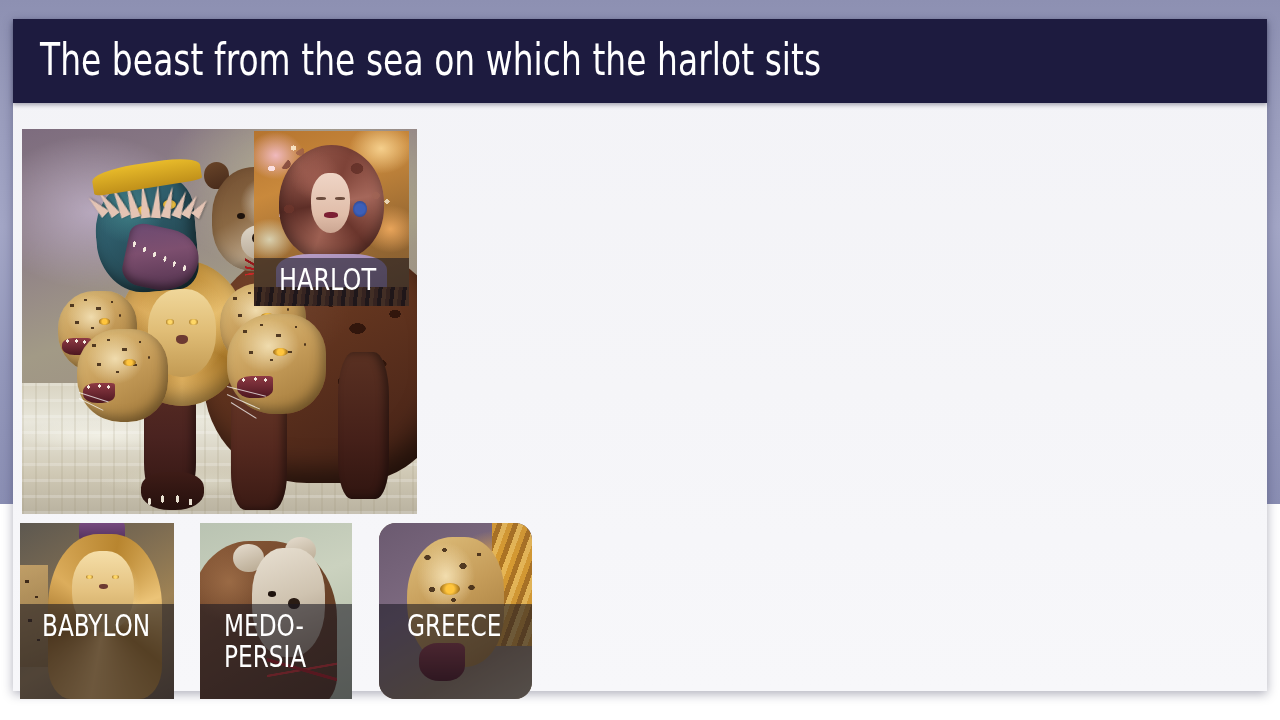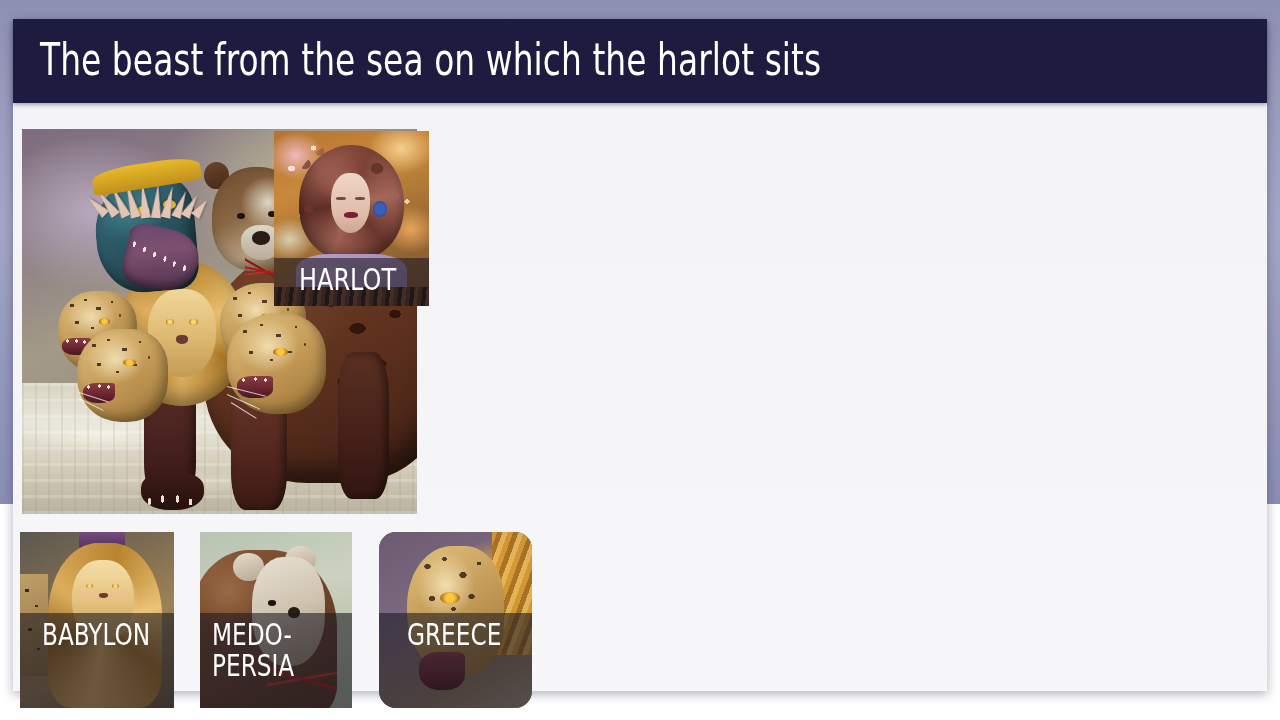--- a/index.html
+++ b/index.html
@@ -334,21 +334,21 @@
   .lp-d{ left:52%; top:48%; width:25%; height:26%; }
 
   
   .whisk{
     position:absolute; height:1px; background:rgba(255,255,255,.72);
     transform-origin:left center;
   }
 
   
   #harlot-figure{
-    position:absolute; left:261px; top:28px; width:155px; height:175px;
+    position:absolute; left:241px; top:28px; width:155px; height:175px;
     overflow:hidden; background:#7d5c3a;
   }
   .harlot-bg{
     position:absolute; inset:0;
     background:
       radial-gradient(ellipse 40px 34px at 14% 14%, #f0b9bd, rgba(240,185,189,0) 70%),
       radial-gradient(ellipse 46px 36px at 82% 10%, #f5cf8c, rgba(245,207,140,0) 70%),
       radial-gradient(ellipse 40px 34px at 88% 56%, #e8a45a, rgba(232,164,90,0) 70%),
       radial-gradient(ellipse 36px 30px at 10% 62%, #d8cfae, rgba(216,207,174,0) 70%),
       radial-gradient(ellipse 40px 32px at 50% 92%, #c3a77e, rgba(195,167,126,0) 70%),
@@ -432,32 +432,31 @@
 
   #harlot-caption{
     bottom:0; height:48px; padding:4px 0 0 25px;
     font-size:31px; line-height:34px;
   }
 
   
   .thumb{
     position:absolute; top:420px; overflow:hidden;
     background:#6a5a4a;
-    margin-top:9px;
   }
   #thumb-babylon{ left:7px;  width:154px; height:176px; }
   #thumb-medo{    left:187px; width:152px; height:176px; }
   #thumb-greece{  left:366px; width:153px; height:176px;border-radius:17px; }
 
   .thumb .caption{
     bottom:0; top:46%;
     padding:6px 0 0 22px;
     font-size:30px; line-height:31px;
   }
-  #thumb-medo .caption{ padding-left:12px; }
+  #thumb-medo .caption{ padding-left:24px; }
   #thumb-greece .caption{ padding-left:28px; }
 
   
   .t-lion-bg{
     position:absolute; inset:0;
     background:
       radial-gradient(ellipse 60px 50px at 58% 38%, #f2d79b, rgba(242,215,155,0) 72%),
       linear-gradient(150deg,#5d5850 0%, #7a6a52 30%, #9e8254 60%, #6b5740 100%);
   }
   .t-lion-mane{

